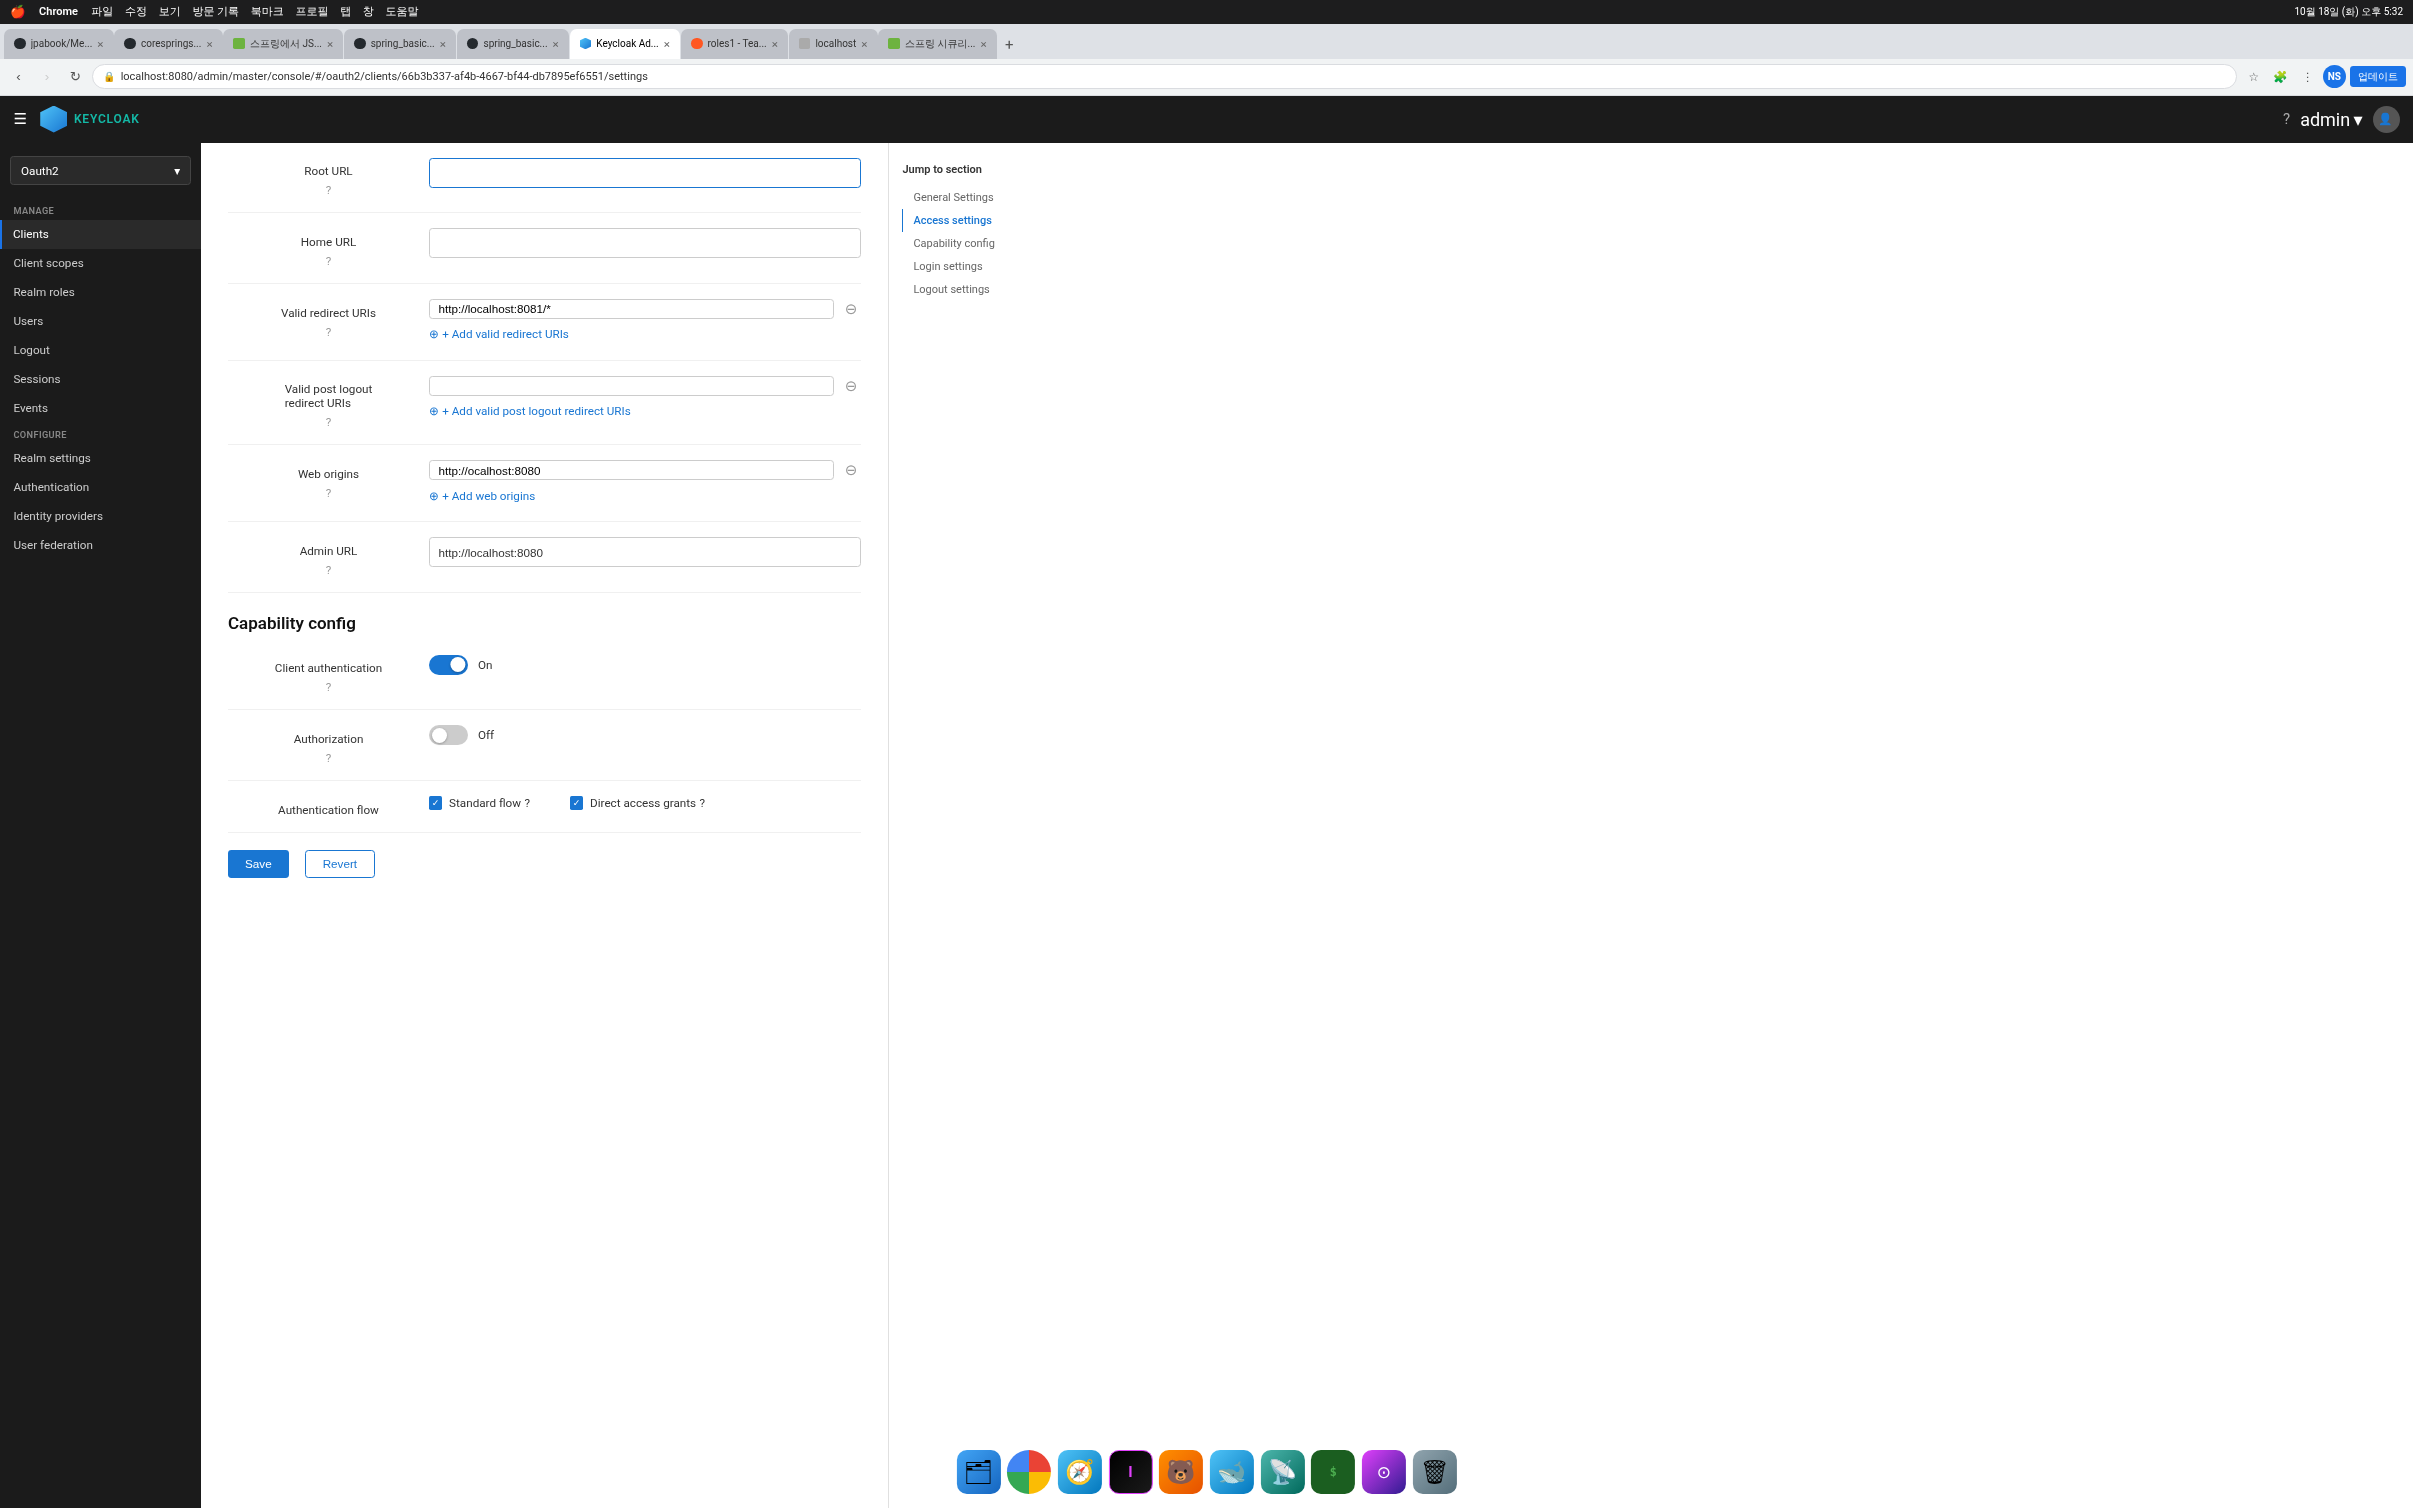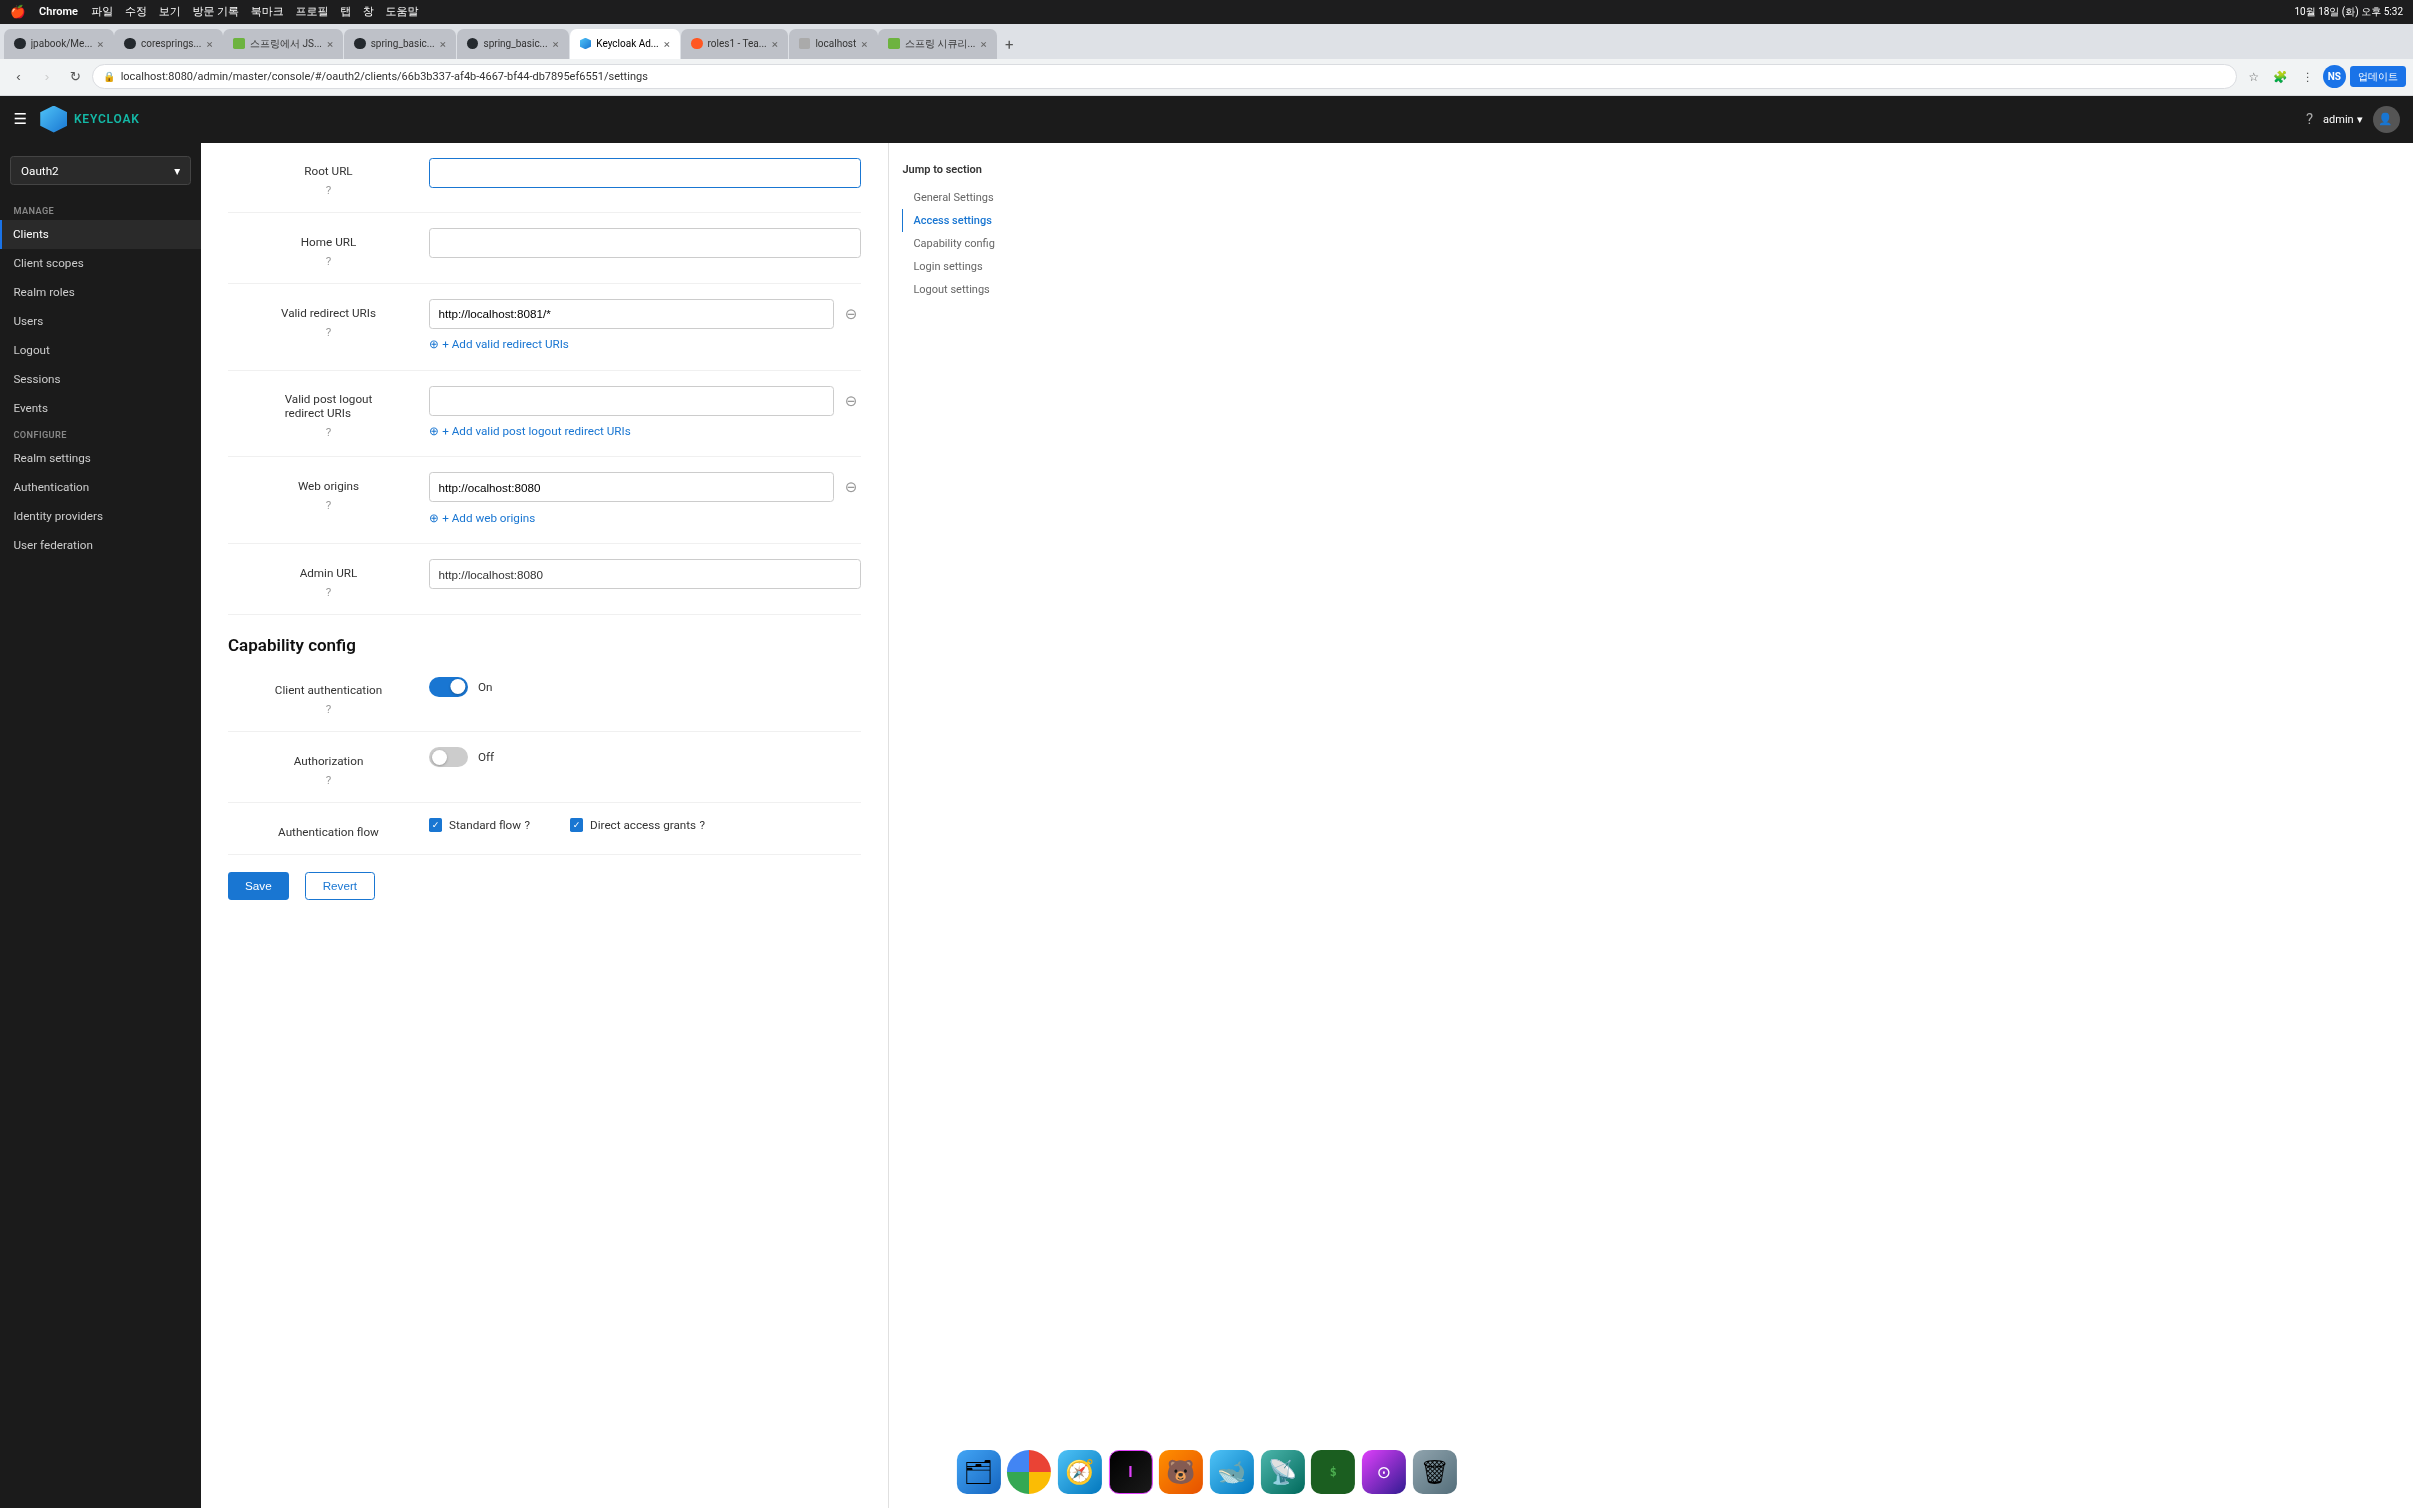--- a/index.html
+++ b/index.html
@@ -135,21 +135,21 @@
     .kc-hamburger { color: #fff; font-size: 15px; cursor: pointer; }
     .kc-logo { display: flex; align-items: center; gap: 6.7px; }
     .kc-logo-hex {
       width: 27px; height: 27px;
       background: linear-gradient(135deg, #4fc3f7, #1976d2);
       clip-path: polygon(50% 0%, 100% 25%, 100% 75%, 50% 100%, 0% 75%, 0% 25%);
     }
     .kc-logo-text { color: #14b8a6; font-size: 12px; font-weight: 600; letter-spacing: 0.8px; }
     .kc-header-right { margin-left: auto; display: flex; align-items: center; gap: 10px; }
     .kc-help { color: #aaa; font-size: 15px; cursor: pointer; }
-    .kc-admin { color: #fff; font-size: 11px; display: flex; align-items: center; gap: 3.4px; cursor: pointer; }
+    .kc-admin { color: #fff; font-size: 18px; display: flex; align-items: center; gap: 3.4px; cursor: pointer; }
     .kc-avatar { width: 27px; height: 27px; border-radius: 50%; background: #555; display: flex; align-items: center; justify-content: center; color: #fff; font-size: 11.7px; }
 
     
     .main-layout {
       flex: 1;
       display: flex;
       overflow: hidden;
     }
 
     
@@ -242,21 +242,21 @@
     .form-input.highlighted { border-color: #1976d2; border-bottom: 1.7px solid #1976d2; }
 
     .uri-row {
       display: flex;
       align-items: center;
       gap: 6.7px;
       margin-bottom: 5px;
     }
     .uri-input {
       flex: 1;
-      height: 30px;
+      height: 20px;
       border: 0.8px solid #ccc;
       border-radius: 3.4px;
       padding: 0 8.4px;
       font-size: 11.7px;
     }
     .uri-remove {
       color: #999;
       font-size: 15px;
       cursor: pointer;
       width: 20px;

